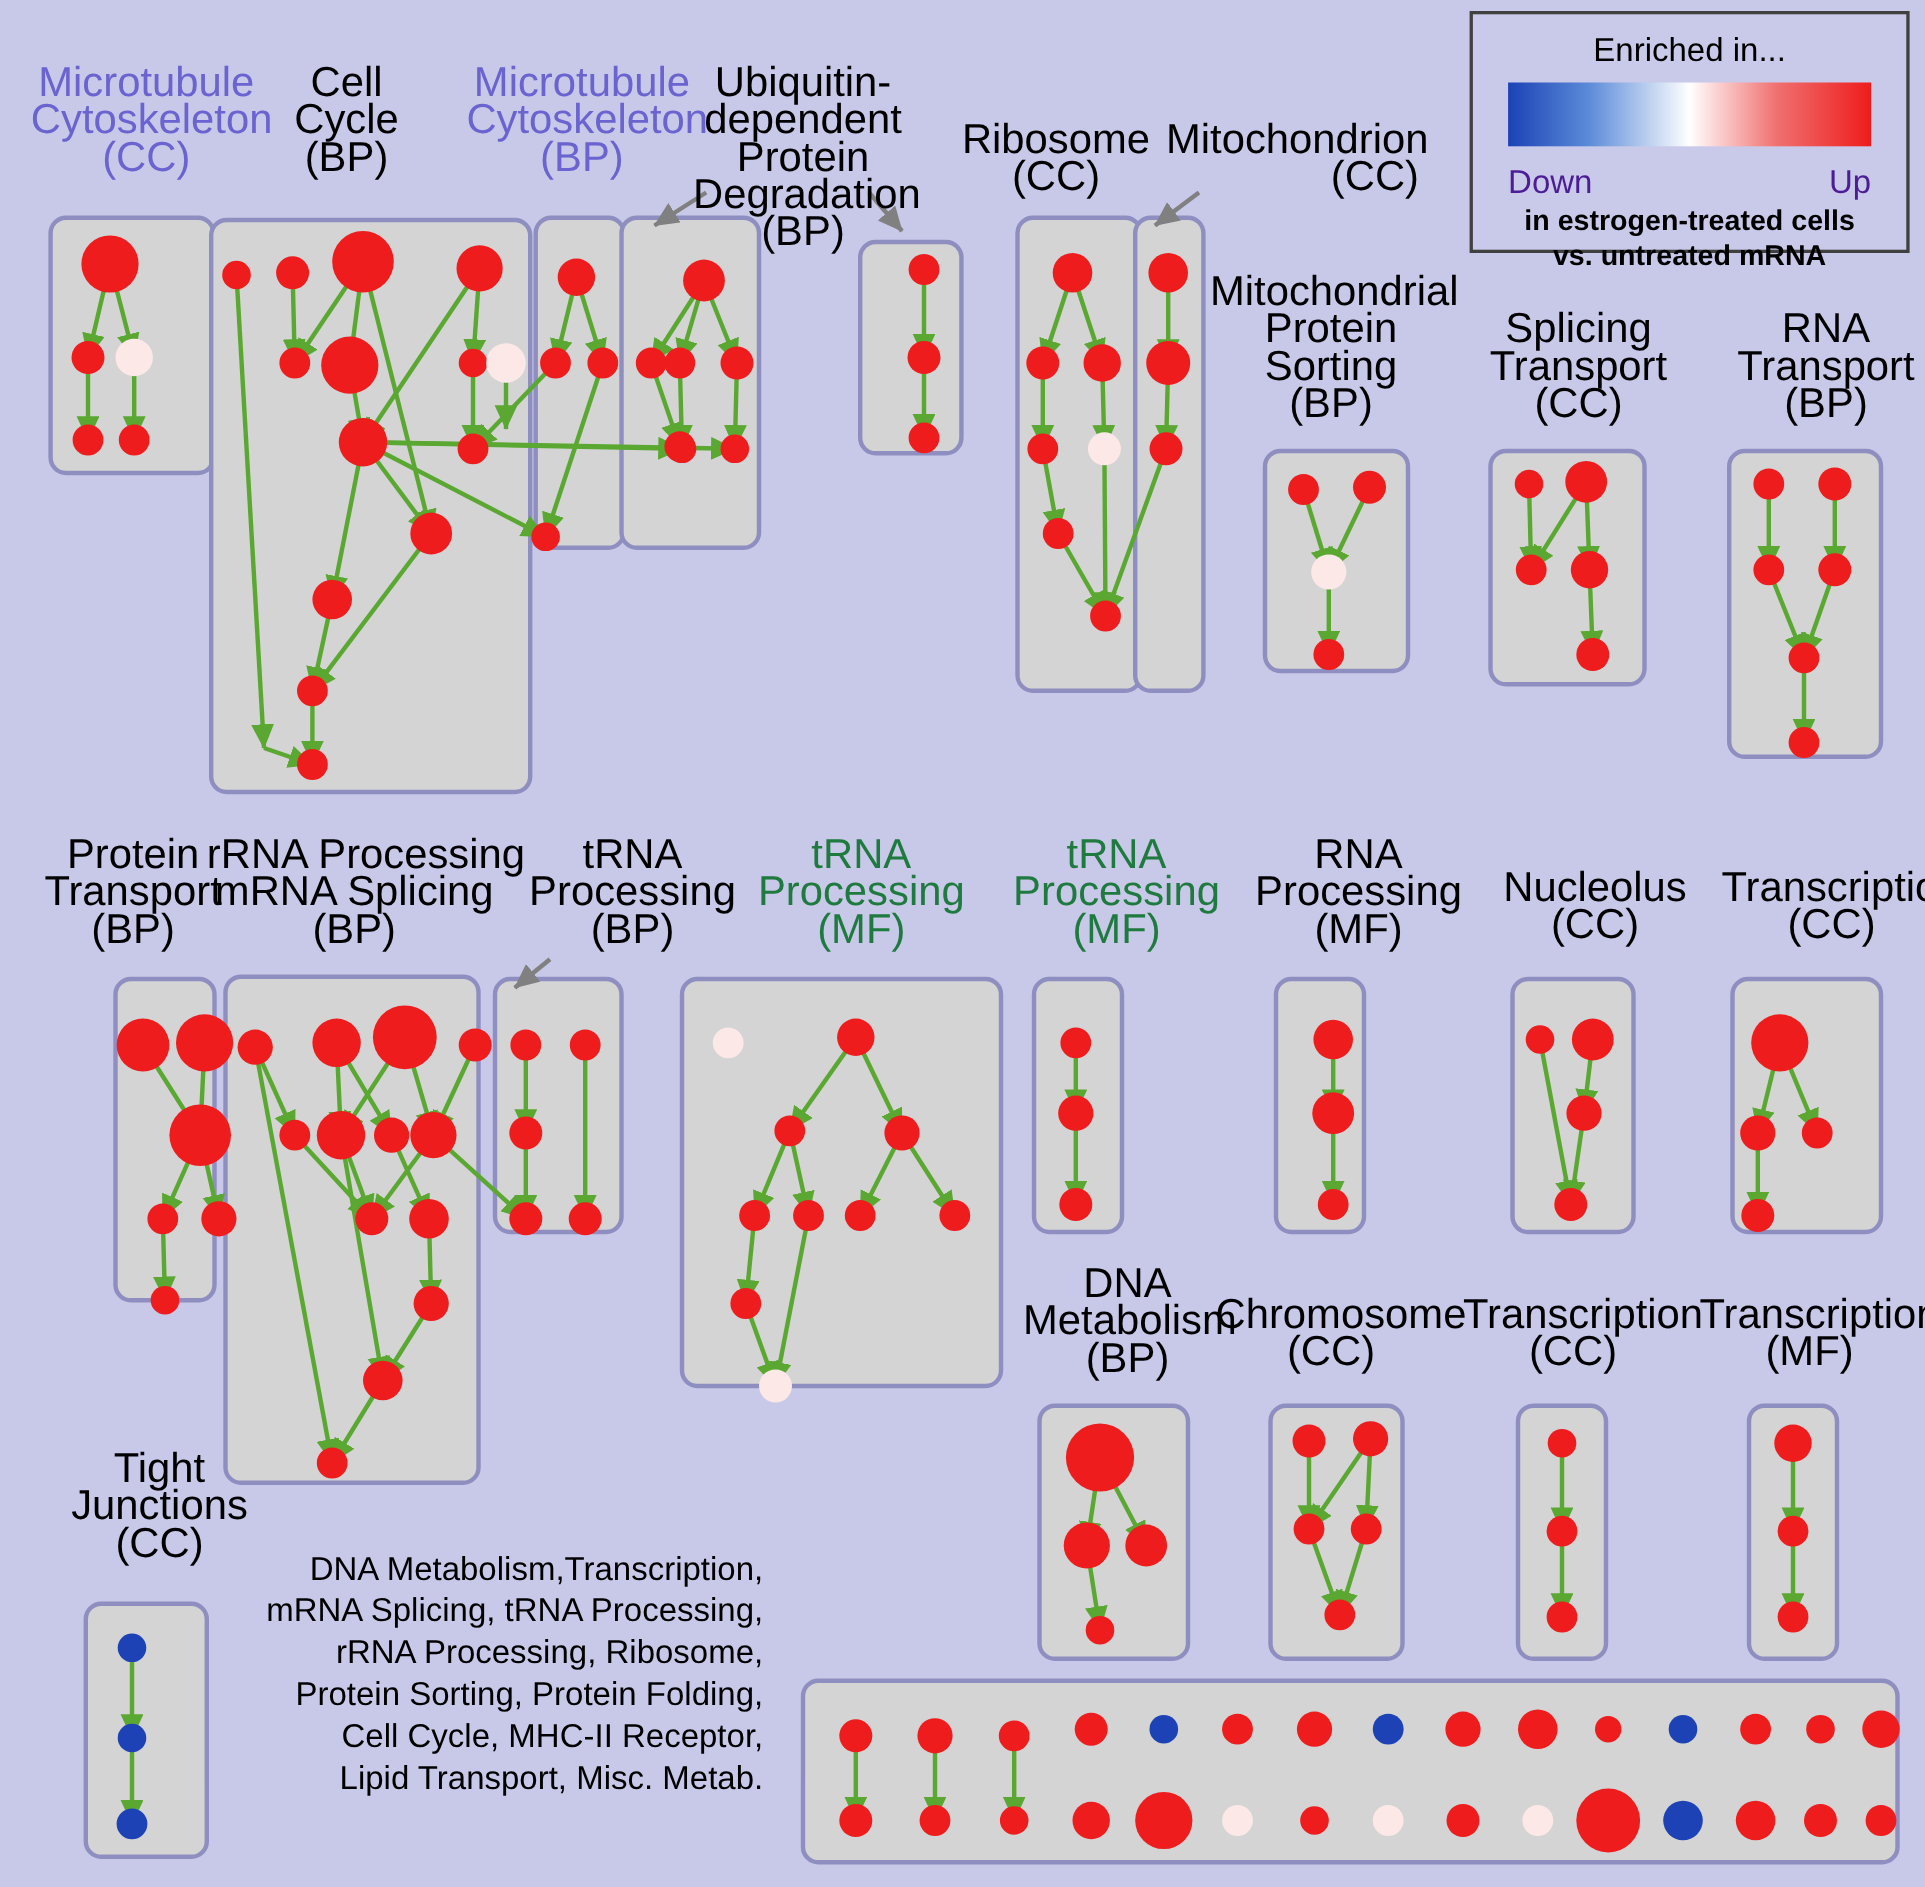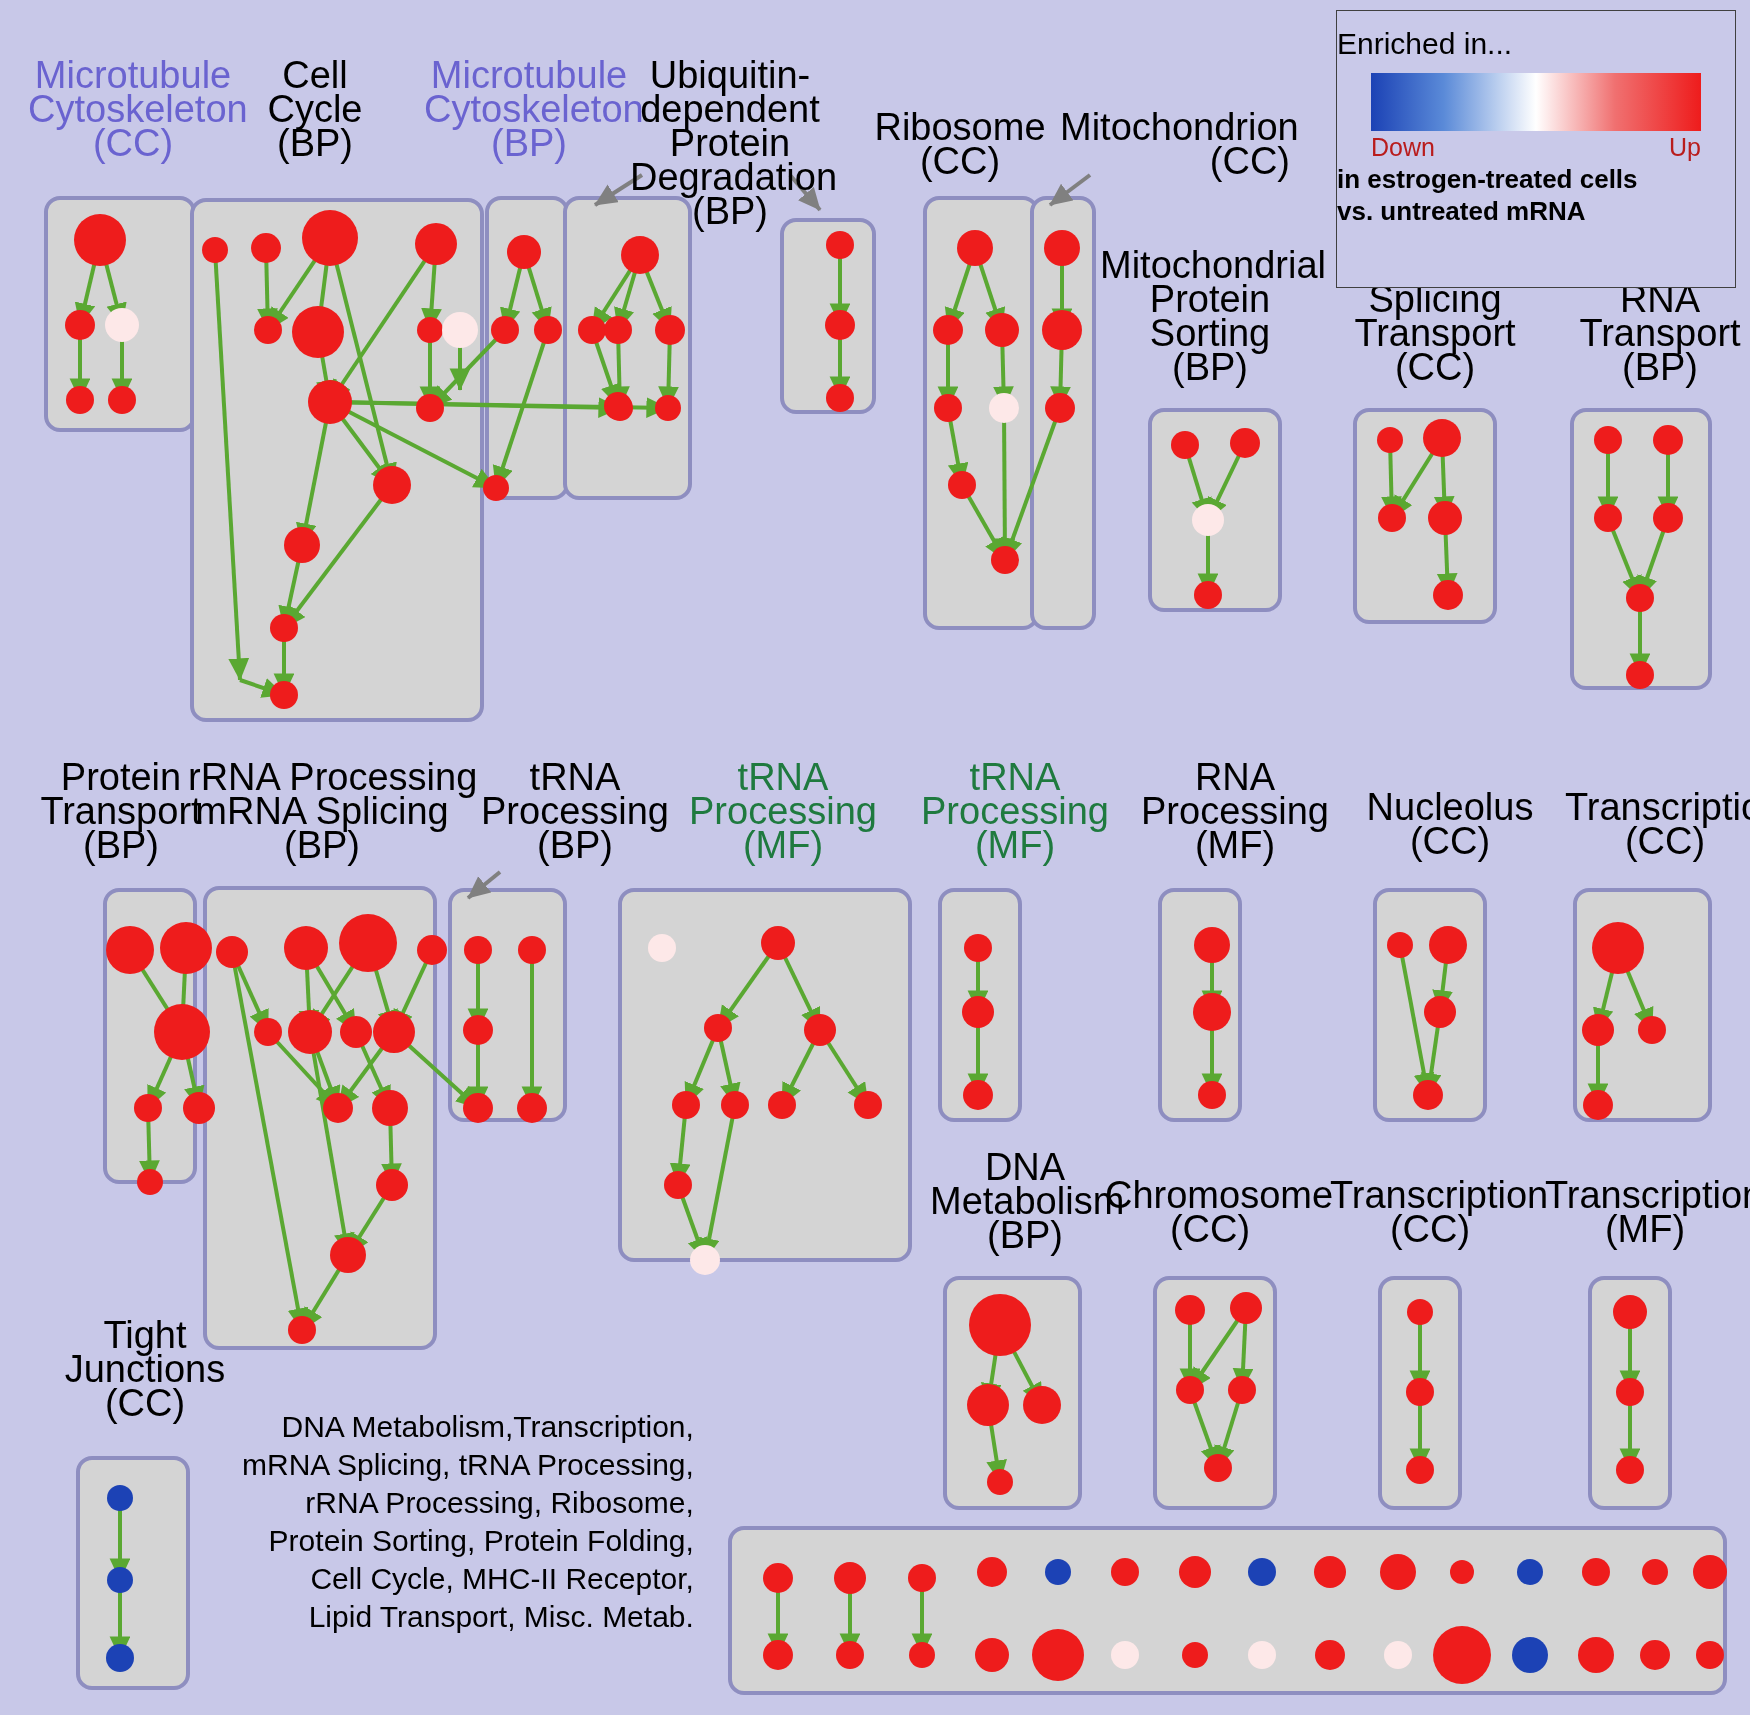--- a/index.html
+++ b/index.html
@@ -18,38 +18,38 @@
     font-size:38px;
     line-height:34px;
     white-space:pre;
     font-family:Liberation Sans, sans-serif;
   }
   .cluster-label.violet{color:#6a63d0;}
   .cluster-label.green{color:#1f7a3f;}
   .legend{
     position:absolute;
     right:14px;top:10px;
-    width:400px;height:278px;
+    width:400px;height:220px;
     background:#c9c9e9;
-    border:1px solid #404040;
+    border:3px solid #404040;
     box-sizing:border-box;
-    text-align:left;
+    text-align:center;
   }
   .legend-title{
     font-size:30px;color:#000;margin-top:16px;
   }
   .legend-bar{
     margin:12px auto 0 auto;
     width:330px;height:58px;
     background:linear-gradient(to right,#1c42b5 0%,#5a8ad8 22%,#ffffff 50%,#f07070 74%,#ee1c1c 100%);
   }
   .legend-ends{
     display:flex;justify-content:space-between;
-    width:330px;margin:2px auto 0 auto;
-    font-size:25px;color:#b91c1c;
+    width:330px;margin:16px auto 0 auto;
+    font-size:30px;color:#4c1d95;
   }
   .legend-sub{
     font-size:26px;color:#000;line-height:30px;margin-top:2px;font-weight:bold;
   }
   .footnote{
     position:absolute;
     font-size:30px;line-height:38px;color:#000;white-space:pre;text-align:right;
   }
 </style>
 </head>

